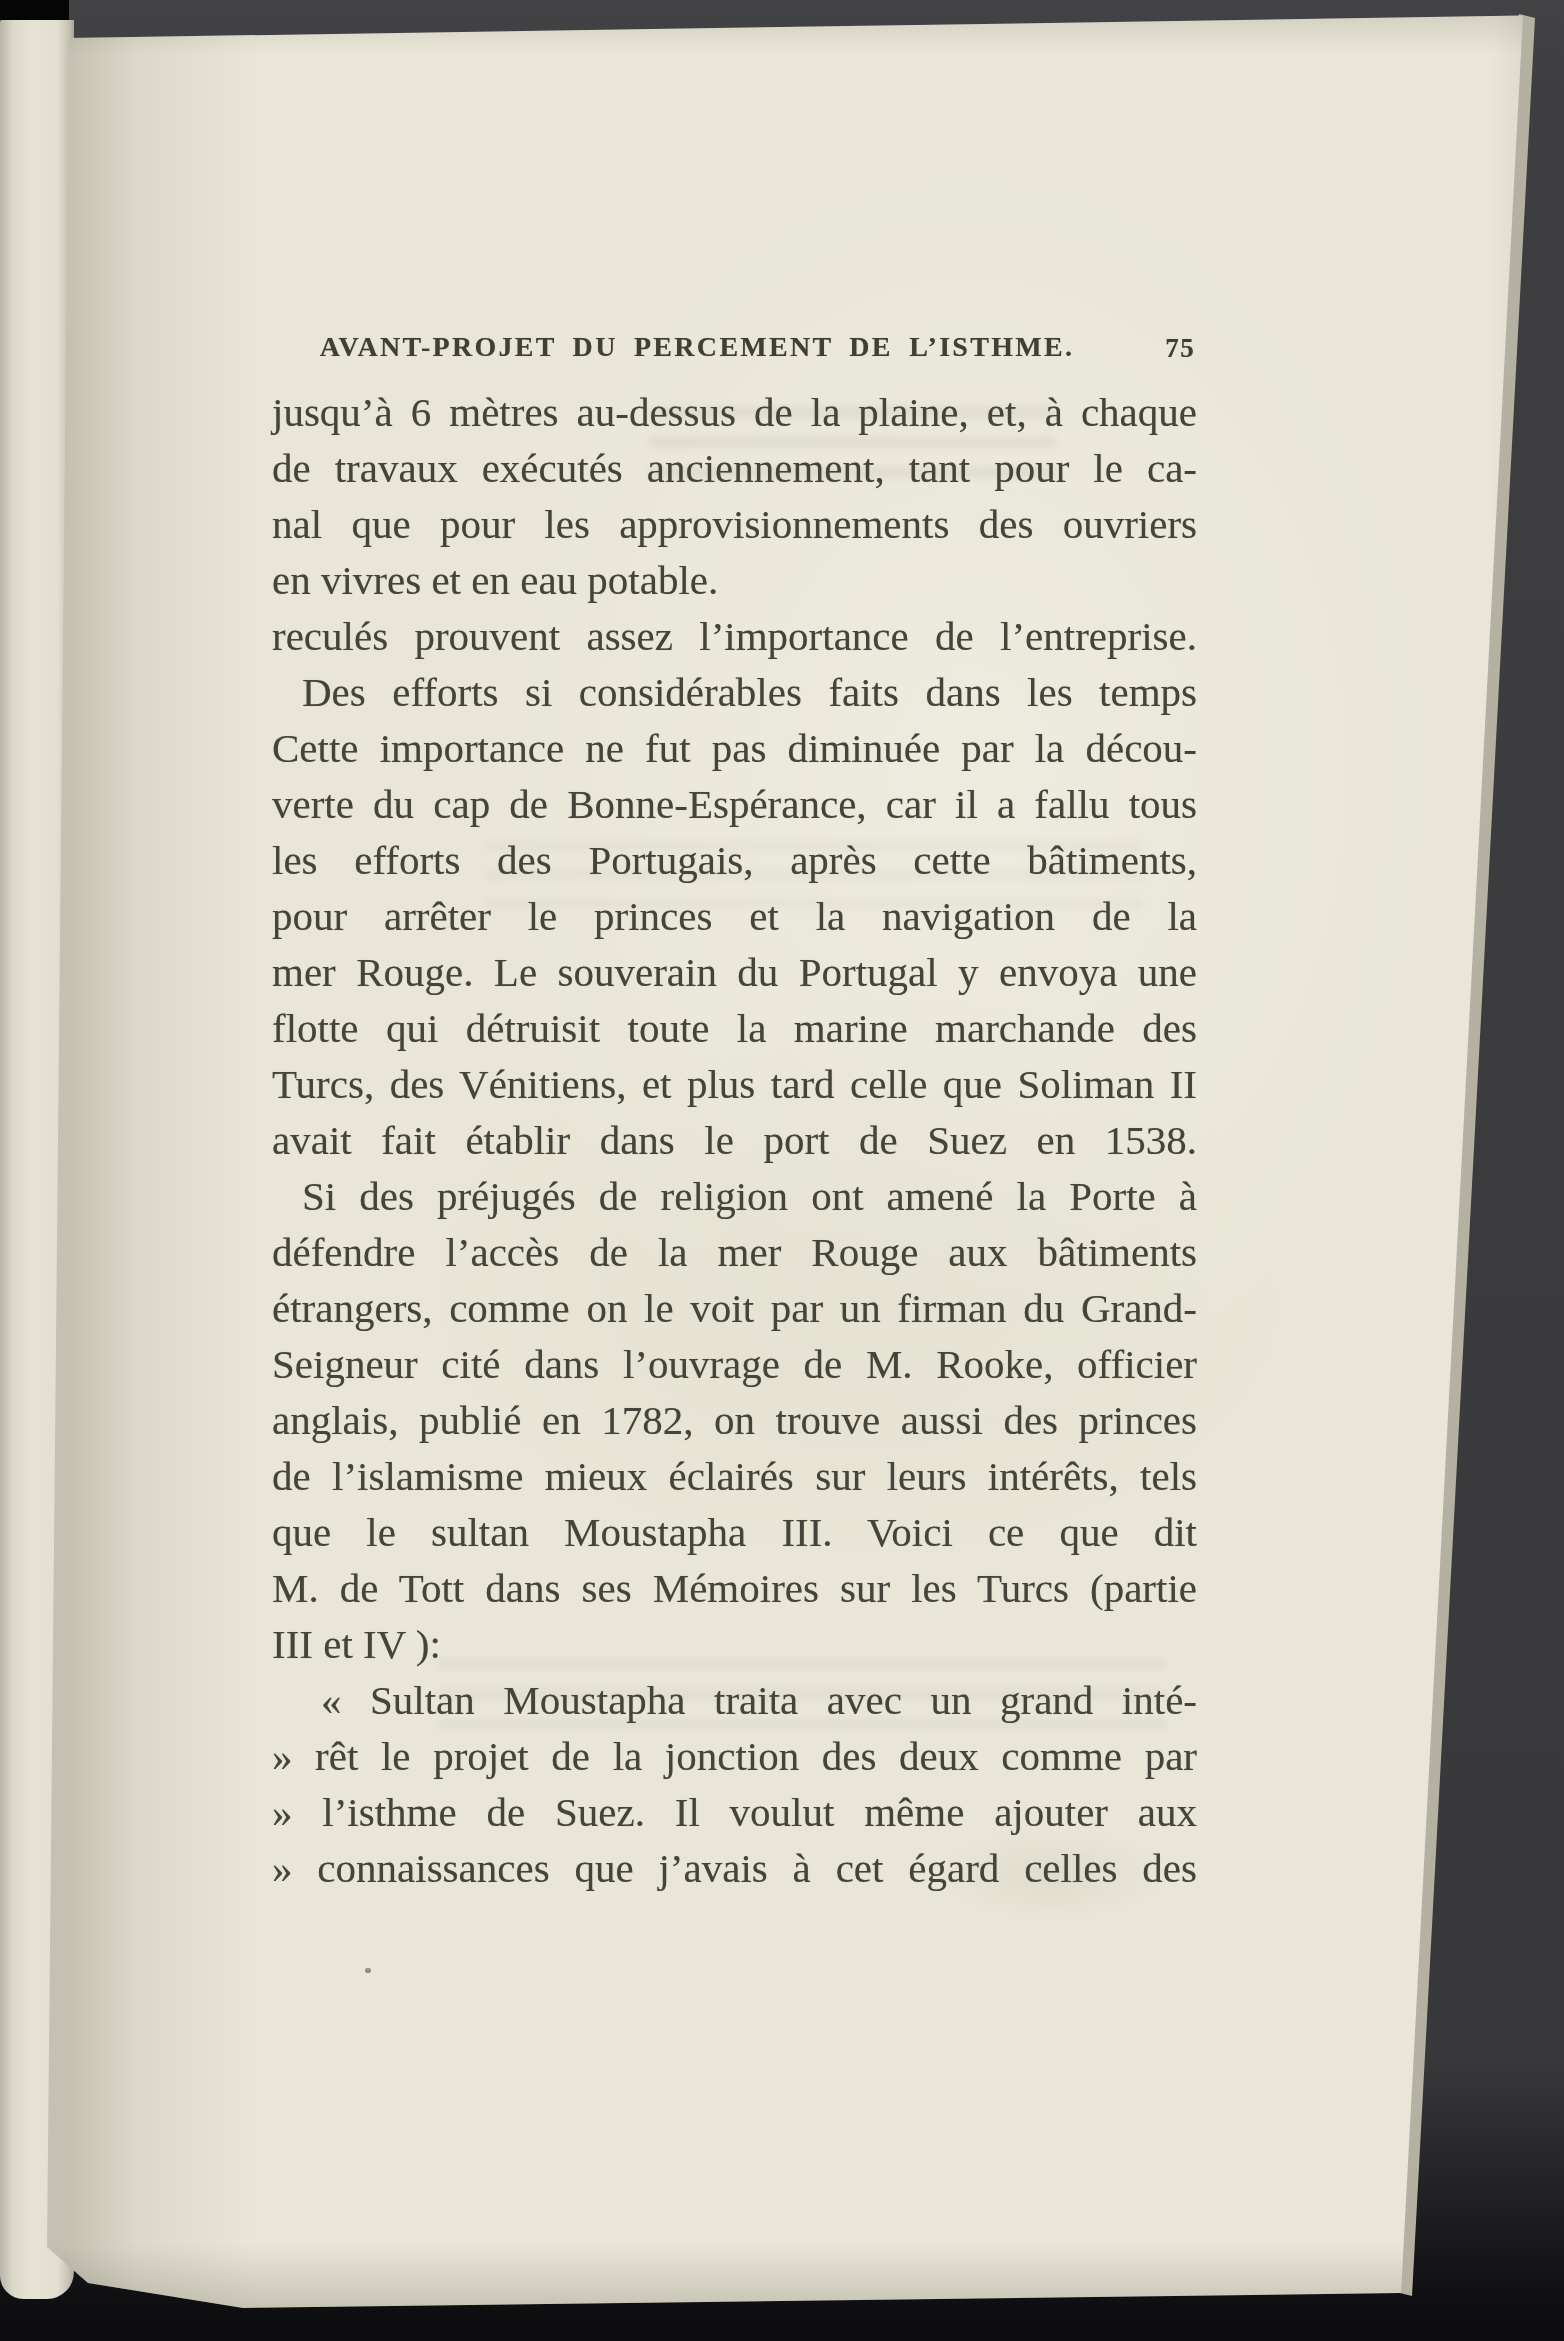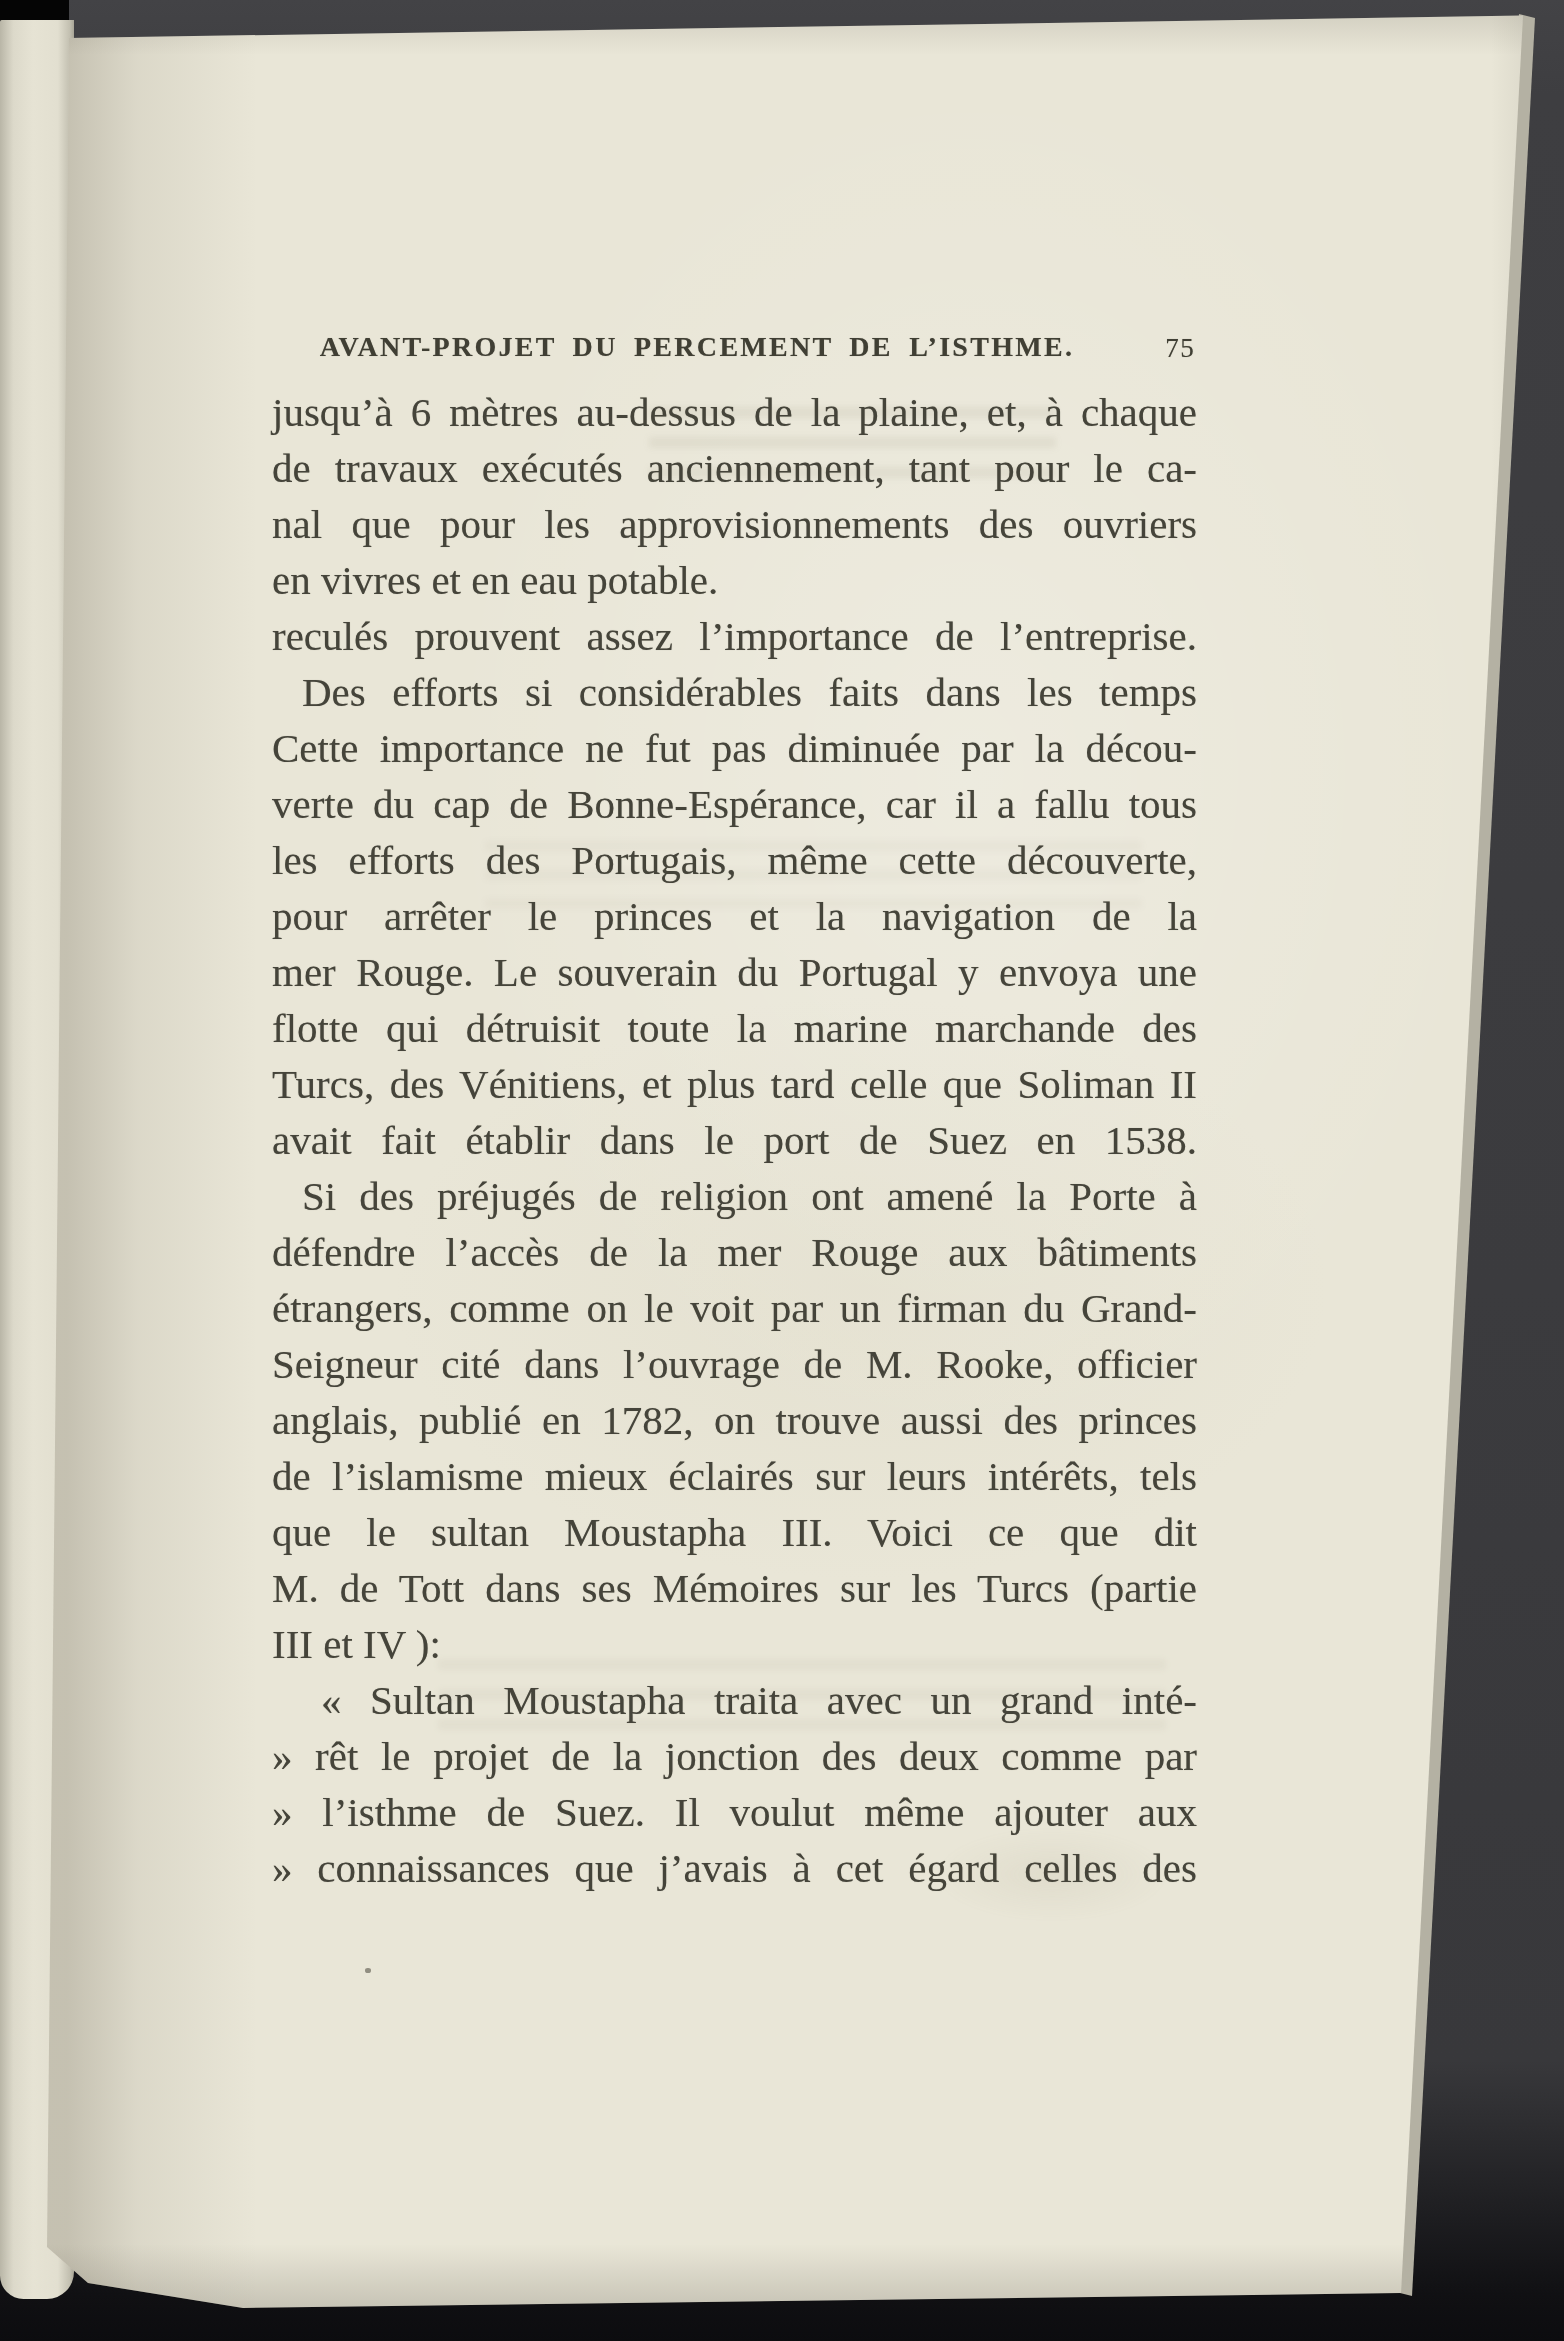--- a/index.html
+++ b/index.html
@@ -53,21 +53,21 @@
       background:rgba(72,70,58,.55);}
   
   .header{position:absolute;left:272px;top:329px;width:925px;height:36px;line-height:36px;color:#403f34;}
   .header .title{
     position:absolute;left:0;right:75px;text-align:center;
     font-weight:bold;font-size:28px;letter-spacing:2.3px;word-spacing:7px;
     text-shadow:0 0 0.8px rgba(64,63,52,.45);
   }
   .header .pagenum{
     position:absolute;right:1.6px;top:0.8px;
-    font-weight:normal;font-size:27px;letter-spacing:1.6px;
+    font-weight:bold;font-size:27px;letter-spacing:1.6px;
     text-shadow:0 0 0.8px rgba(64,63,52,.45);
   }
   
   .textblock{
     position:absolute;left:272px;top:384px;width:925px;
     font-size:41px;color:#45443a;
     text-shadow:0 0 0.8px rgba(69,68,58,.40);
   }
   .line{
     height:56px;line-height:56px;
@@ -99,21 +99,21 @@
 
     <div class="textblock">
         <div class="line">jusqu’à 6 mètres au-dessus de la plaine, et, à chaque</div>
         <div class="line">de travaux exécutés anciennement, tant pour le ca-</div>
         <div class="line">nal que pour les approvisionnements des ouvriers</div>
         <div class="line no-just">en vivres et en eau potable.</div>
         <div class="line">reculés prouvent assez l’importance de l’entreprise.</div>
         <div class="line indent-sm">Des efforts si considérables faits dans les temps</div>
         <div class="line">Cette importance ne fut pas diminuée par la décou-</div>
         <div class="line">verte du cap de Bonne-Espérance, car il a fallu tous</div>
-        <div class="line">les efforts des Portugais, même cette découverte,</div>
+        <div class="line">les efforts des Portugais, après cette bâtiments,</div>
         <div class="line">pour arrêter le princes et la navigation de la</div>
         <div class="line">mer Rouge. Le souverain du Portugal y envoya une</div>
         <div class="line">flotte qui détruisit toute la marine marchande des</div>
         <div class="line">Turcs, des Vénitiens, et plus tard celle que Soliman II</div>
         <div class="line">avait fait établir dans le port de Suez en 1538.</div>
         <div class="line indent-sm">Si des préjugés de religion ont amené la Porte à</div>
         <div class="line">défendre l’accès de la mer Rouge aux bâtiments</div>
         <div class="line">étrangers, comme on le voit par un firman du Grand-</div>
         <div class="line">Seigneur cité dans l’ouvrage de M. Rooke, officier</div>
         <div class="line">anglais, publié en 1782, on trouve aussi des princes</div>

